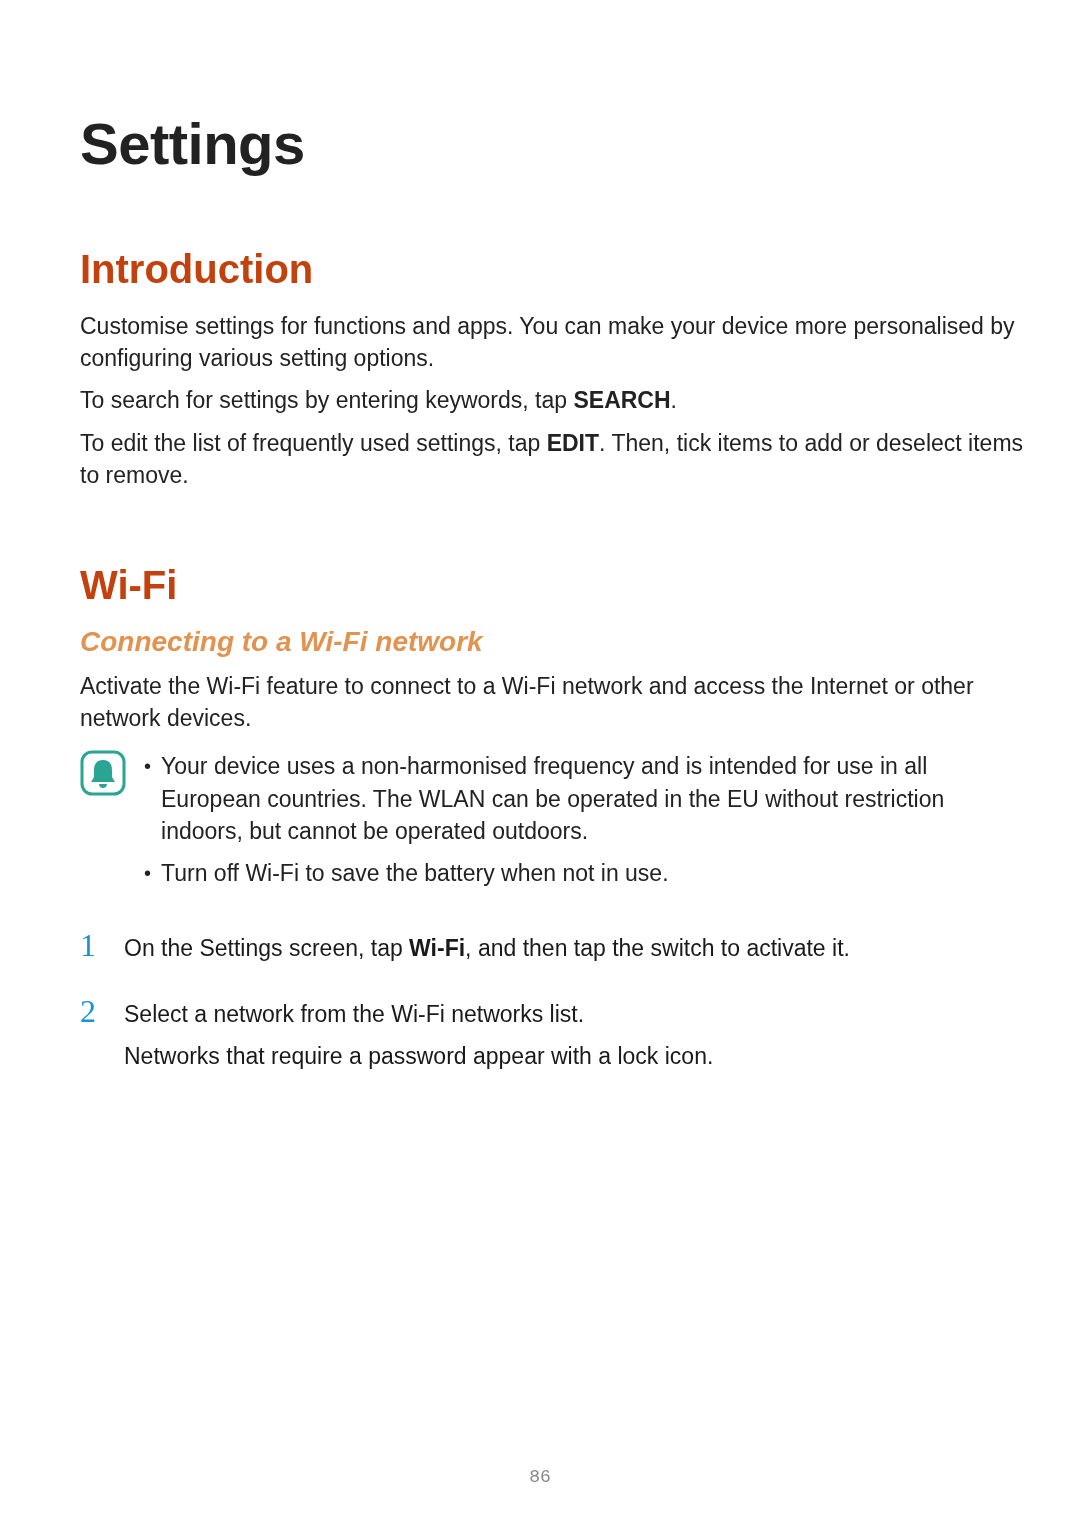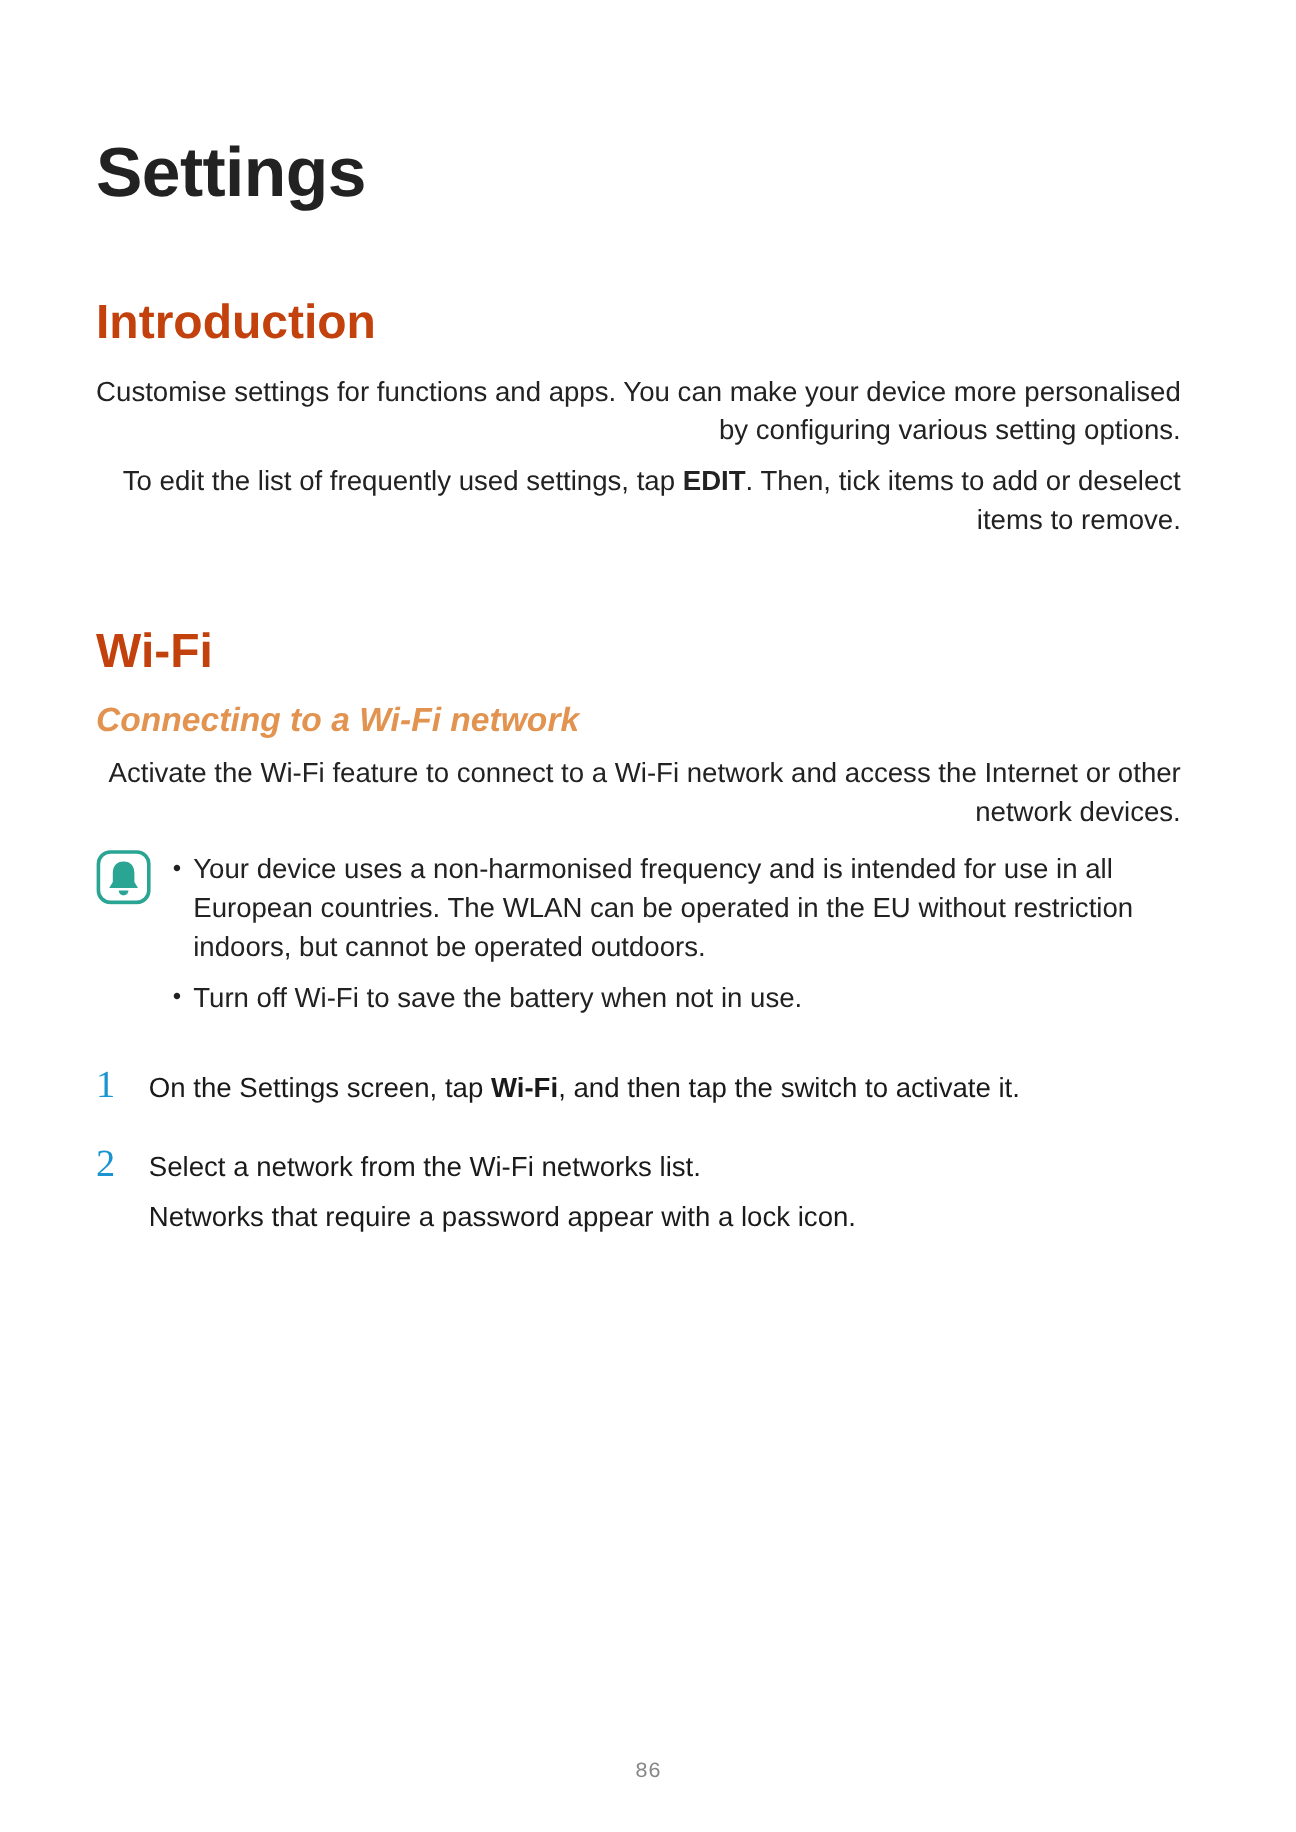--- a/index.html
+++ b/index.html
@@ -4,21 +4,21 @@
   <style>
     * { box-sizing: border-box; margin: 0; padding: 0; }
     html, body {
       width: 1080px;
       height: 1527px;
       background: #ffffff;
       font-family: -apple-system, BlinkMacSystemFont, "Segoe UI", Arial, sans-serif;
       color: #1a1a1a;
     }
     .page {
-      padding: 110px 96px 40px 80px;
+      padding: 110px 48px 40px 80px;
       position: relative;
       height: 100%;
     }
     h1.title {
       font-size: 58px;
       font-weight: 600;
       color: #222;
       letter-spacing: -0.5px;
       margin-bottom: 70px;
     }
@@ -28,21 +28,20 @@
       color: #c2410c;
       margin-bottom: 18px;
     }
     h2.section + p,
     h2.section + .body-block { margin-top: 6px; }
     p.body {
       font-size: 23px;
       line-height: 1.4;
       color: #222;
       margin-bottom: 10px;
-      text-align: right;
     }
     h3.sub {
       font-size: 28px;
       font-weight: 600;
       color: #e29350;
       margin-top: 55px;
       margin-bottom: 12px;
     }
     h3.sub.tight { margin-top: 18px; font-style: italic; }
     .bold { font-weight: 700; }
@@ -114,20 +113,23 @@
 
 <div class="page">
 
   <h1 class="title">Settings</h1>
 
   <h2 class="section">Introduction</h2>
 
   <p class="body">Customise settings for functions and apps. You can make your device more personalised by configuring various setting options.</p>
 
 
+  <p class="body">
+    <span>To search for settings by entering keywords, tap </span><span class="bold">SEARCH</span><span>.</span>
+  </p>
 
   <p class="body">
     <span>To edit the list of frequently used settings, tap </span><span class="bold">EDIT</span><span>. Then, tick items to add or deselect items to remove.</span>
   </p>
 
   <h2 class="section section-gap">Wi-Fi</h2>
 
   <h3 class="sub tight">Connecting to a Wi-Fi network</h3>
 
   <p class="body">Activate the Wi-Fi feature to connect to a Wi-Fi network and access the Internet or other network devices.</p>

